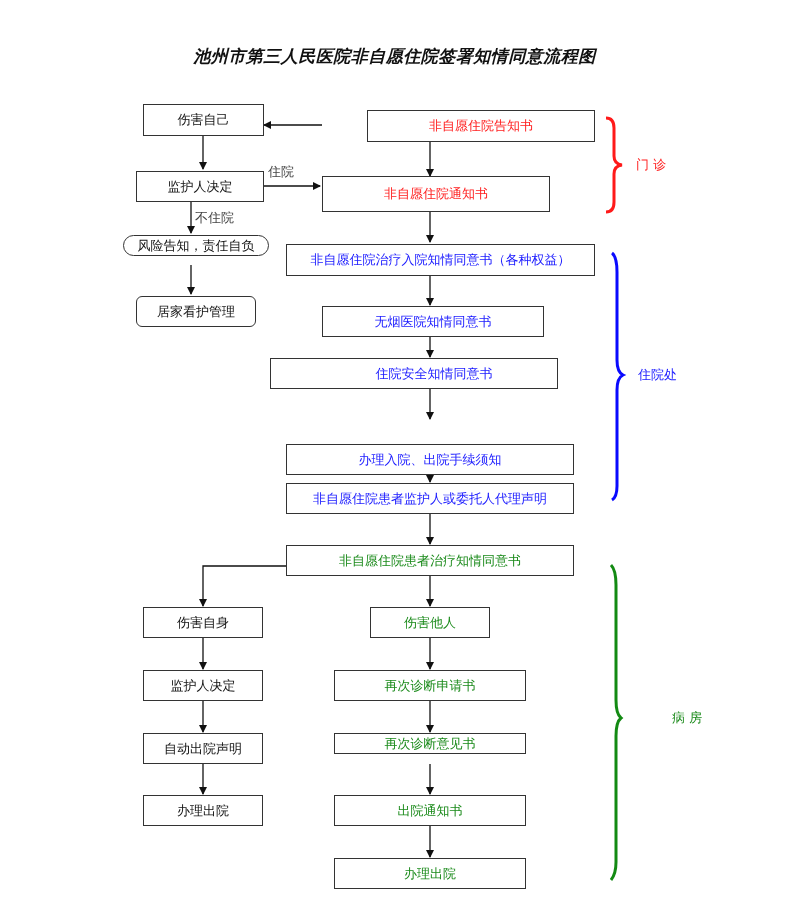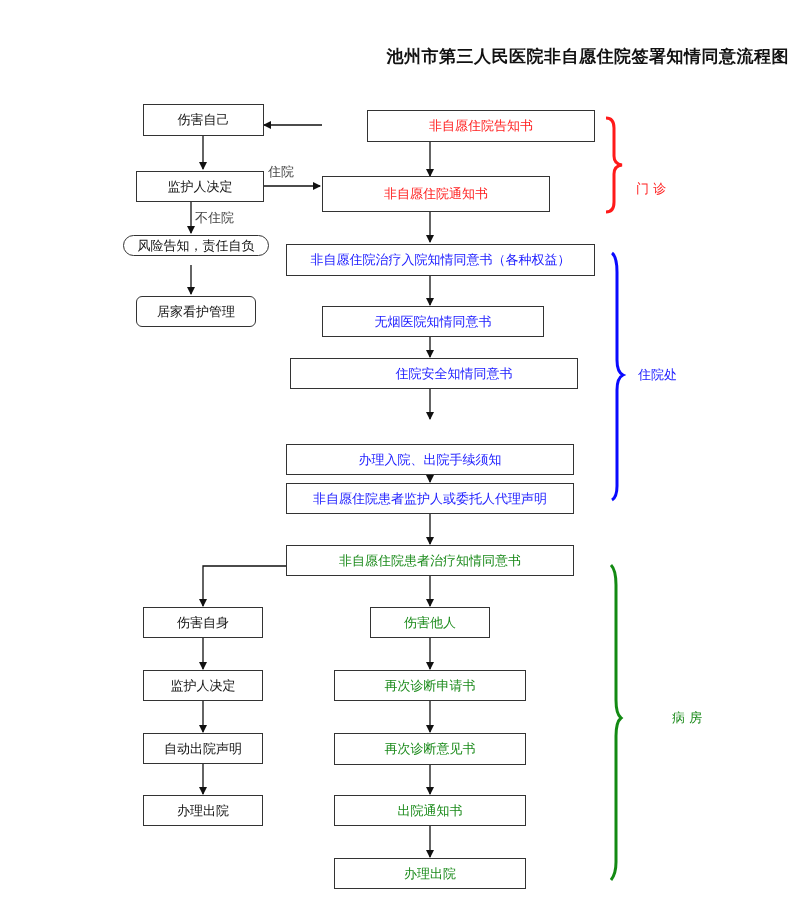--- a/index.html
+++ b/index.html
@@ -1,19 +1,19 @@
 <!DOCTYPE html>
 <html><head>
 <meta charset="utf-8">
 <style>
   html, body { margin:0; padding:0; background:#ffffff; }
   body { width:789px; height:924px; position:relative; overflow:hidden;
          font-family:"DejaVu Sans", "Liberation Sans", sans-serif; }
-  .title { position:absolute; left:0; width:789px; top:45px; text-align:right;
-           font-size:17px; font-weight:bold; color:#111; letter-spacing:0.5px; }
+  .title { position:absolute; left:0; width:789px; top:45px; text-align:center;
+           font-size:17px; font-weight:bold; color:#111; letter-spacing:0.5px;font-style:italic; }
   .box { position:absolute; box-sizing:border-box; border:1.3px solid #333; background:#fff;
          display:flex; align-items:center; justify-content:center;
          font-size:13px; white-space:nowrap; }
   .black { color:#111; }
   .red { color:#ff2020; }
   .blue { color:#1a1aff; }
   .green { color:#1a8a1a; }
   .lbl { position:absolute; font-size:13px; color:#444; white-space:nowrap; }
   .side { position:absolute; font-size:13px; white-space:nowrap; }
   svg.lines { position:absolute; left:0; top:0; }
@@ -65,34 +65,34 @@
 
 <div class="box black" style="left:143px;top:104px;width:121px;height:32px;">伤害自己</div>
 <div class="box black" style="left:136px;top:171px;width:128px;height:31px;">监护人决定</div>
 <div class="box black" style="left:123px;top:235px;width:146px;height:21px;border-radius:15px;">风险告知，责任自负</div>
 <div class="box black" style="left:136px;top:296px;width:120px;height:31px;border-radius:6px;">居家看护管理</div>
 <div class="lbl" style="left:268px;top:163px;">住院</div>
 <div class="lbl" style="left:195px;top:209px;">不住院</div>
 
 <div class="box red" style="left:322px;top:110px;width:228px;height:32px;margin-left:45px;">非自愿住院告知书</div>
 <div class="box red" style="left:322px;top:176px;width:228px;height:36px;">非自愿住院通知书</div>
-<div class="side red" style="left:636px;top:156px;margin-top:24px;">门 诊</div>
+<div class="side red" style="left:636px;top:156px;">门 诊</div>
 
 <div class="box blue" style="left:286px;top:244px;width:309px;height:32px;">非自愿住院治疗入院知情同意书（各种权益）</div>
 <div class="box blue" style="left:322px;top:306px;width:222px;height:31px;">无烟医院知情同意书</div>
-<div class="box blue" style="left:290px;top:358px;width:288px;height:31px;padding-left:40px;">住院安全知情同意书</div>
+<div class="box blue" style="left:270px;top:358px;width:288px;height:31px;padding-left:40px;">住院安全知情同意书</div>
 <div class="box blue" style="left:286px;top:420px;width:288px;height:31px;margin-top:24px;">办理入院、出院手续须知</div>
 <div class="box blue" style="left:286px;top:483px;width:288px;height:31px;">非自愿住院患者监护人或委托人代理声明</div>
 <div class="side blue" style="left:638px;top:366px;">住院处</div>
 
 <div class="box green" style="left:286px;top:545px;width:288px;height:31px;">非自愿住院患者治疗知情同意书</div>
 
 <div class="box black" style="left:143px;top:607px;width:120px;height:31px;">伤害自身</div>
 <div class="box black" style="left:143px;top:670px;width:120px;height:31px;">监护人决定</div>
 <div class="box black" style="left:143px;top:733px;width:120px;height:31px;">自动出院声明</div>
 <div class="box black" style="left:143px;top:795px;width:120px;height:31px;">办理出院</div>
 
 <div class="box green" style="left:370px;top:607px;width:120px;height:31px;">伤害他人</div>
 <div class="box green" style="left:334px;top:670px;width:192px;height:31px;">再次诊断申请书</div>
-<div class="box green" style="left:334px;top:733px;width:192px;height:32px;">再次诊断意见书</div>
+<div class="box green" style="left:334px;top:733px;width:192px;height:21px;">再次诊断意见书</div>
 <div class="box green" style="left:334px;top:795px;width:192px;height:31px;">出院通知书</div>
 <div class="box green" style="left:334px;top:858px;width:192px;height:31px;">办理出院</div>
 <div class="side green" style="left:672px;top:709px;">病 房</div>
 
 </body></html>

